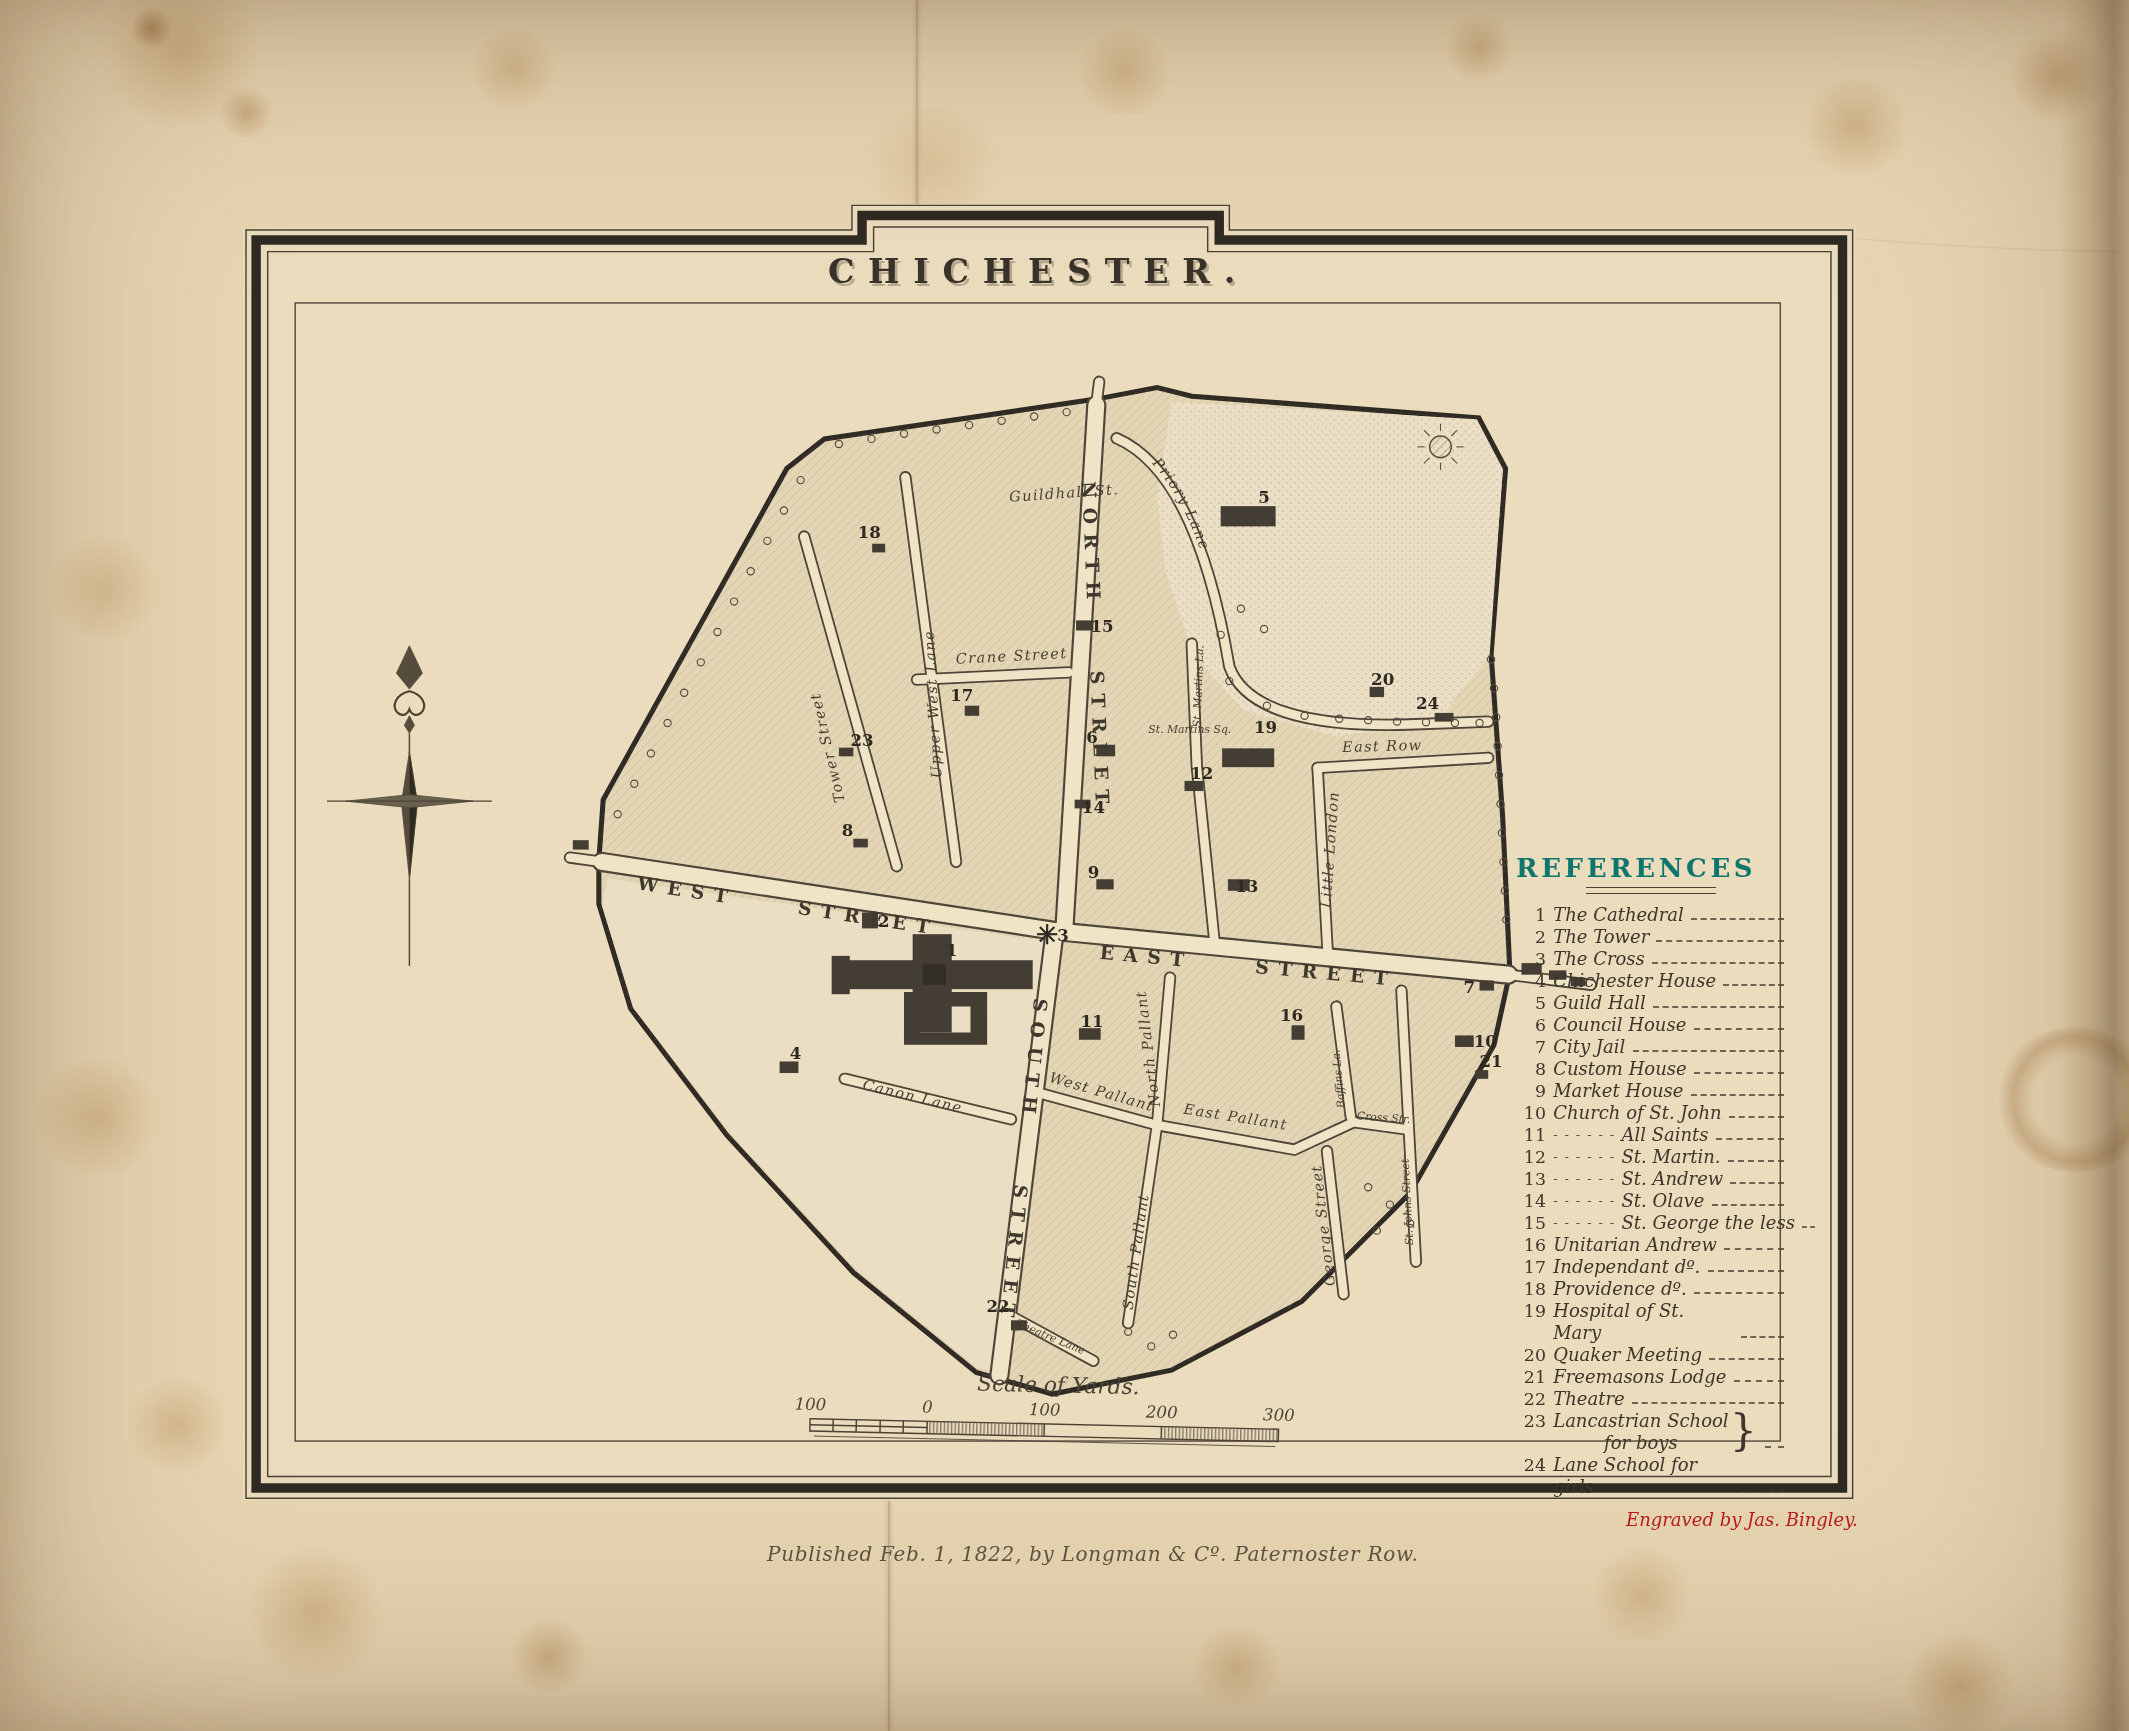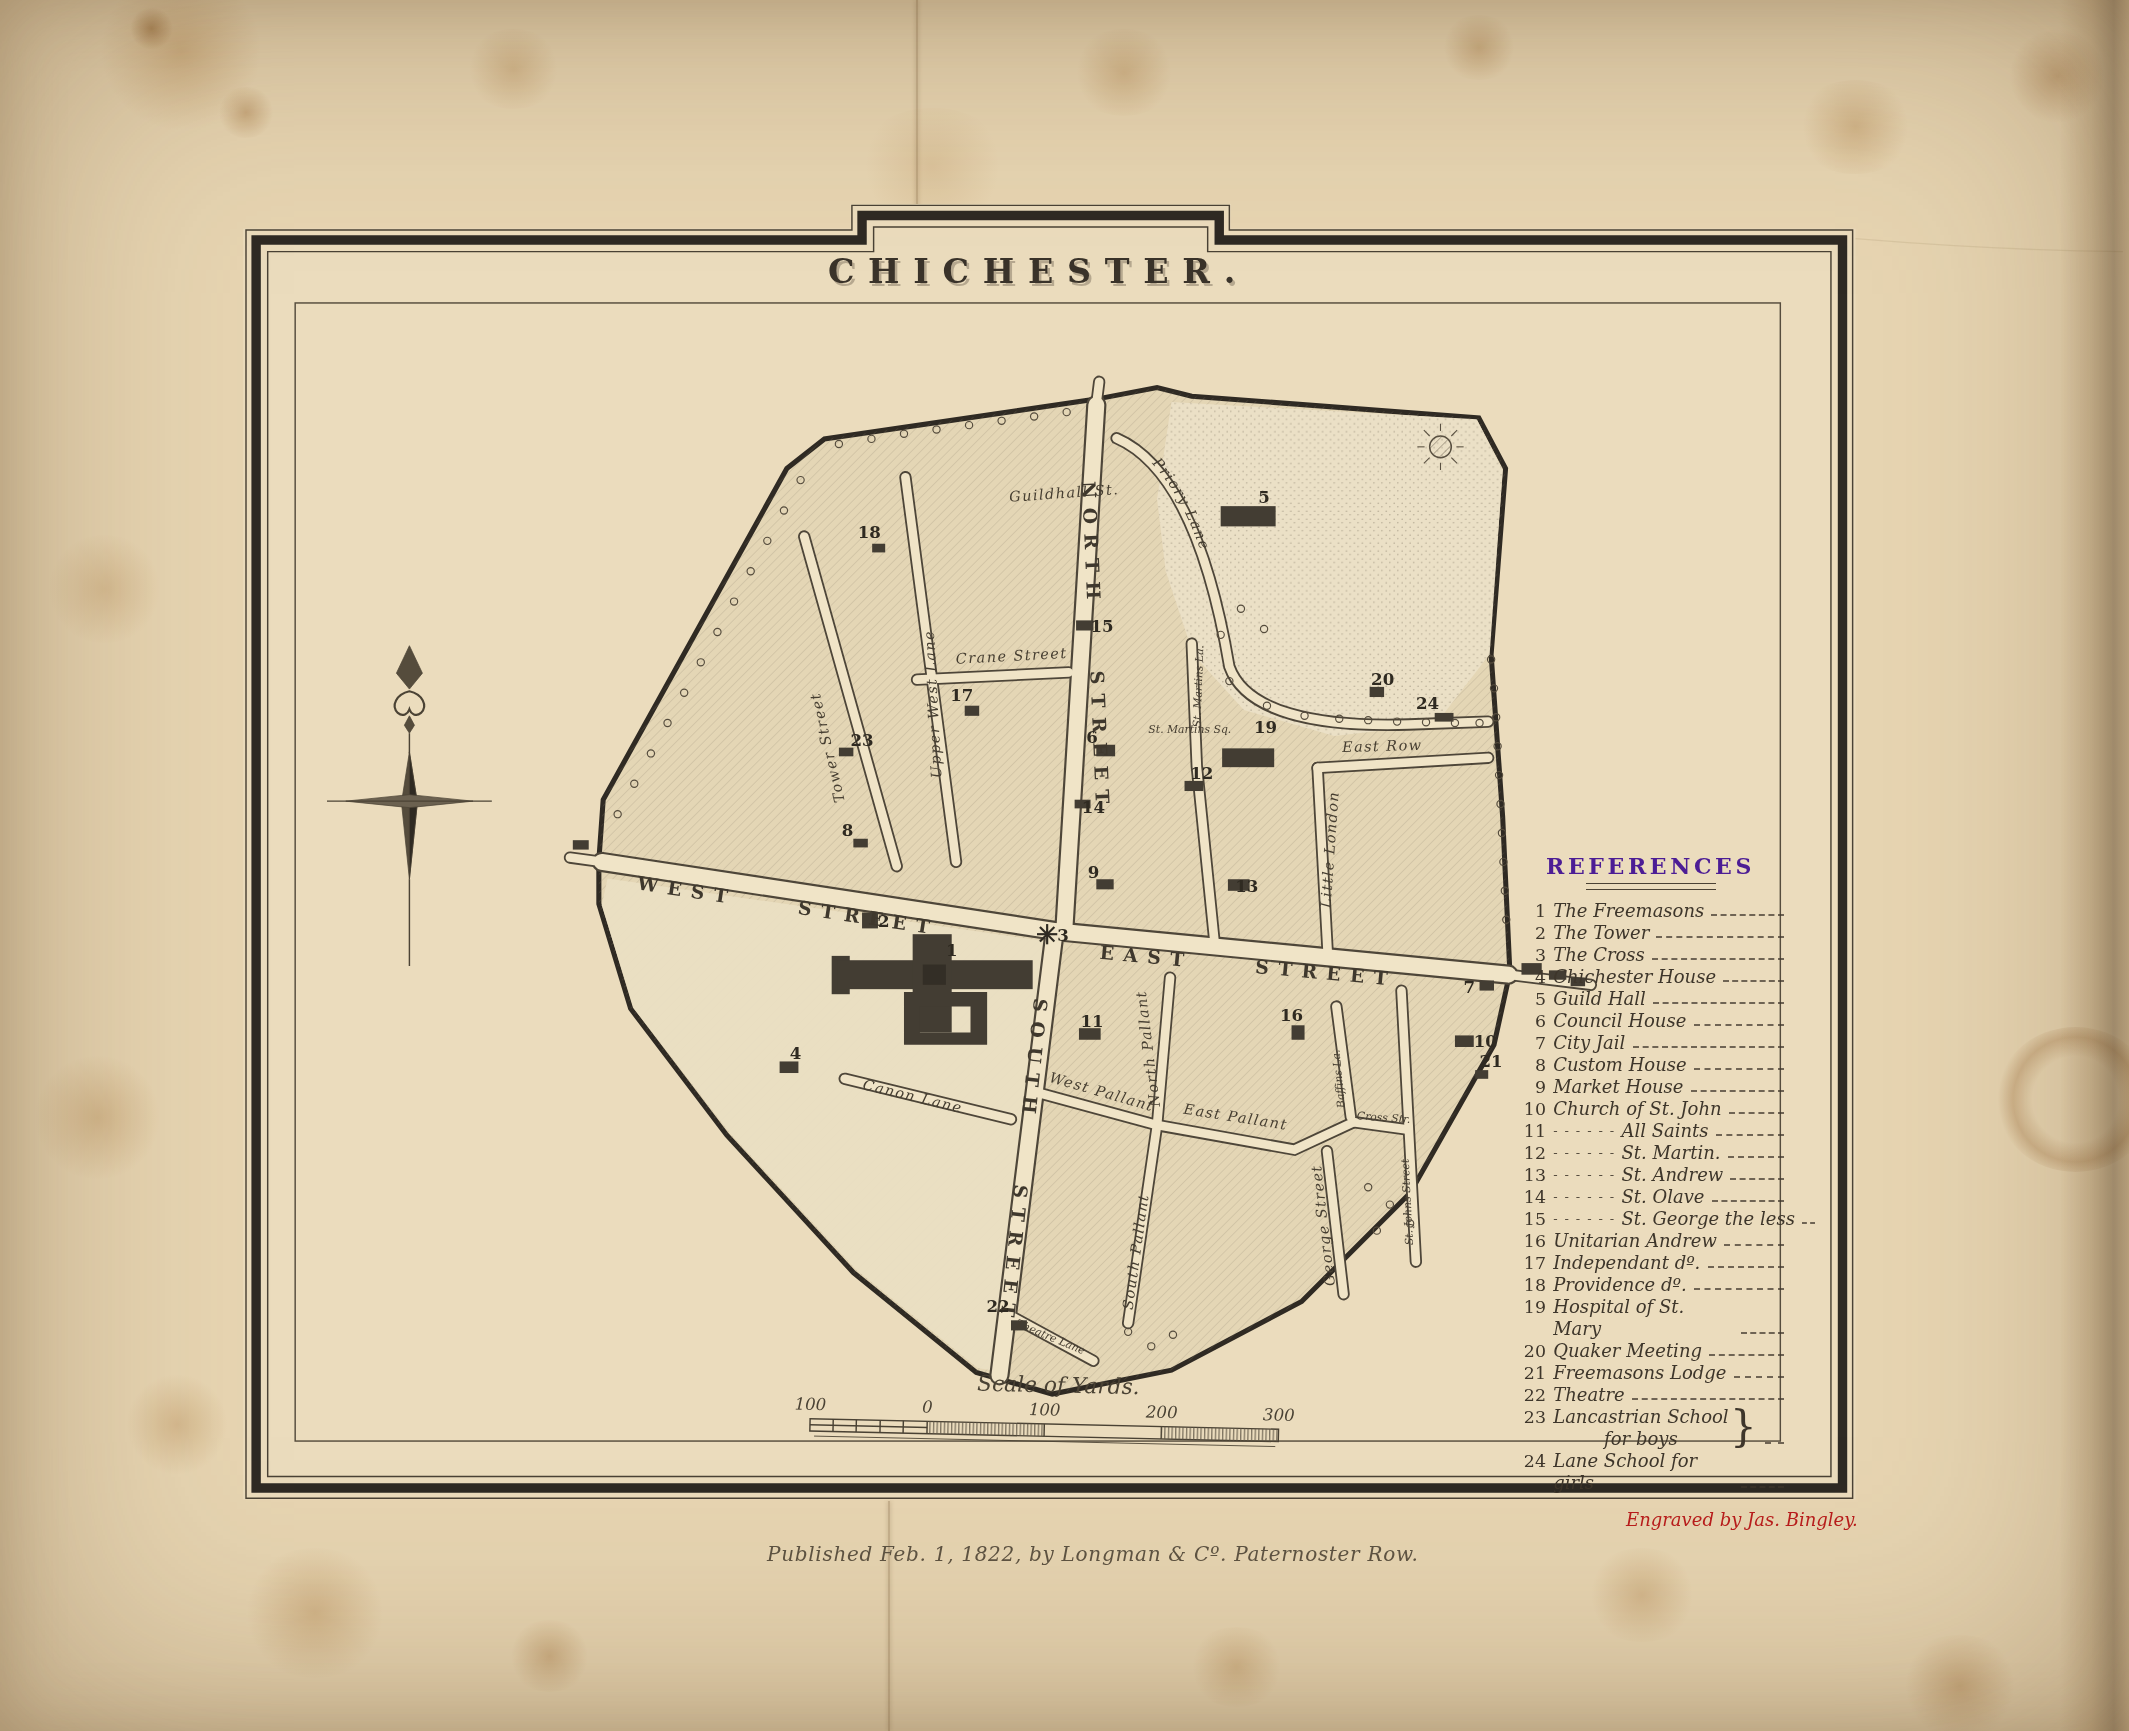--- a/index.html
+++ b/index.html
@@ -10,21 +10,21 @@
   }
   .vignette{position:absolute;inset:0;pointer-events:none;
     box-shadow:inset 0 0 246px rgba(104,74,38,.42), inset 0 0 65px rgba(104,74,38,.25);}
   .page-edge{position:absolute;top:0;left:2060px;width:69px;height:100%;
     background:linear-gradient(90deg,rgba(0,0,0,0),rgba(118,86,46,.20) 45%,rgba(70,48,24,.30) 78%,rgba(118,86,46,.15));}
   .crease{position:absolute;width:2.2px;background:rgba(108,78,42,.28);box-shadow:0 0 4.3px rgba(108,78,42,.35);}
   .stain{position:absolute;border-radius:50%;pointer-events:none;}
   svg{position:absolute;left:0;top:0;}
   
   #references{position:absolute;left:1516px;top:853px;width:269px;color:#3e362b;}
-  .refs-title{font-size:22px;letter-spacing:3.6px;text-align:center;font-weight:600;color:#4c1d95;}
+  .refs-title{font-size:26px;letter-spacing:3.6px;font-weight:600;color:#0f766e;}
   .refs-rule{width:130px;height:4.3px;border-top:1.4px solid #4a4134;border-bottom:0.7px solid #4a4134;margin:4.3px auto 10px auto;}
   .ref-row{display:flex;align-items:flex-start;line-height:22px;font-size:18px;font-style:italic;}
   .ref-num{width:30px;text-align:right;padding-right:7.2px;font-style:normal;font-size:17.4px;flex:none;}
   .ref-pre{letter-spacing:1.4px;font-style:normal;font-size:13px;opacity:.85;padding-right:5.8px;white-space:nowrap;}
   .ref-label-block{flex:none;max-width:181px;}
   .ref-label2{text-align:center;}
   .ref-brace{font-size:42px;font-weight:100;line-height:41px;padding:0 1.4px;flex:none;font-style:normal;}
   .leader{flex:1;height:0;border-bottom:2.2px dashed rgba(62,54,43,.72);margin:0 1.4px 5.8px 7.2px;align-self:flex-end;min-width:13px;}
   
   .imprint{position:absolute;color:#5d5342;font-style:italic;white-space:nowrap;}
@@ -386,21 +386,21 @@
 </svg>
 
 <div id="references">
   <div class="refs-title">REFERENCES</div>
   <div class="refs-rule"></div>
   <div id="refs-rows">
   <div class="ref-row">
     <span class="ref-num">1</span>
 
     <span class="ref-label-block">
-      <span class="ref-label1">The Freemasons</span>
+      <span class="ref-label1">The Cathedral</span>
       
     </span>
 
     <span class="leader"></span>
   </div>
 
   <div class="ref-row">
     <span class="ref-num">2</span>
 
     <span class="ref-label-block">

